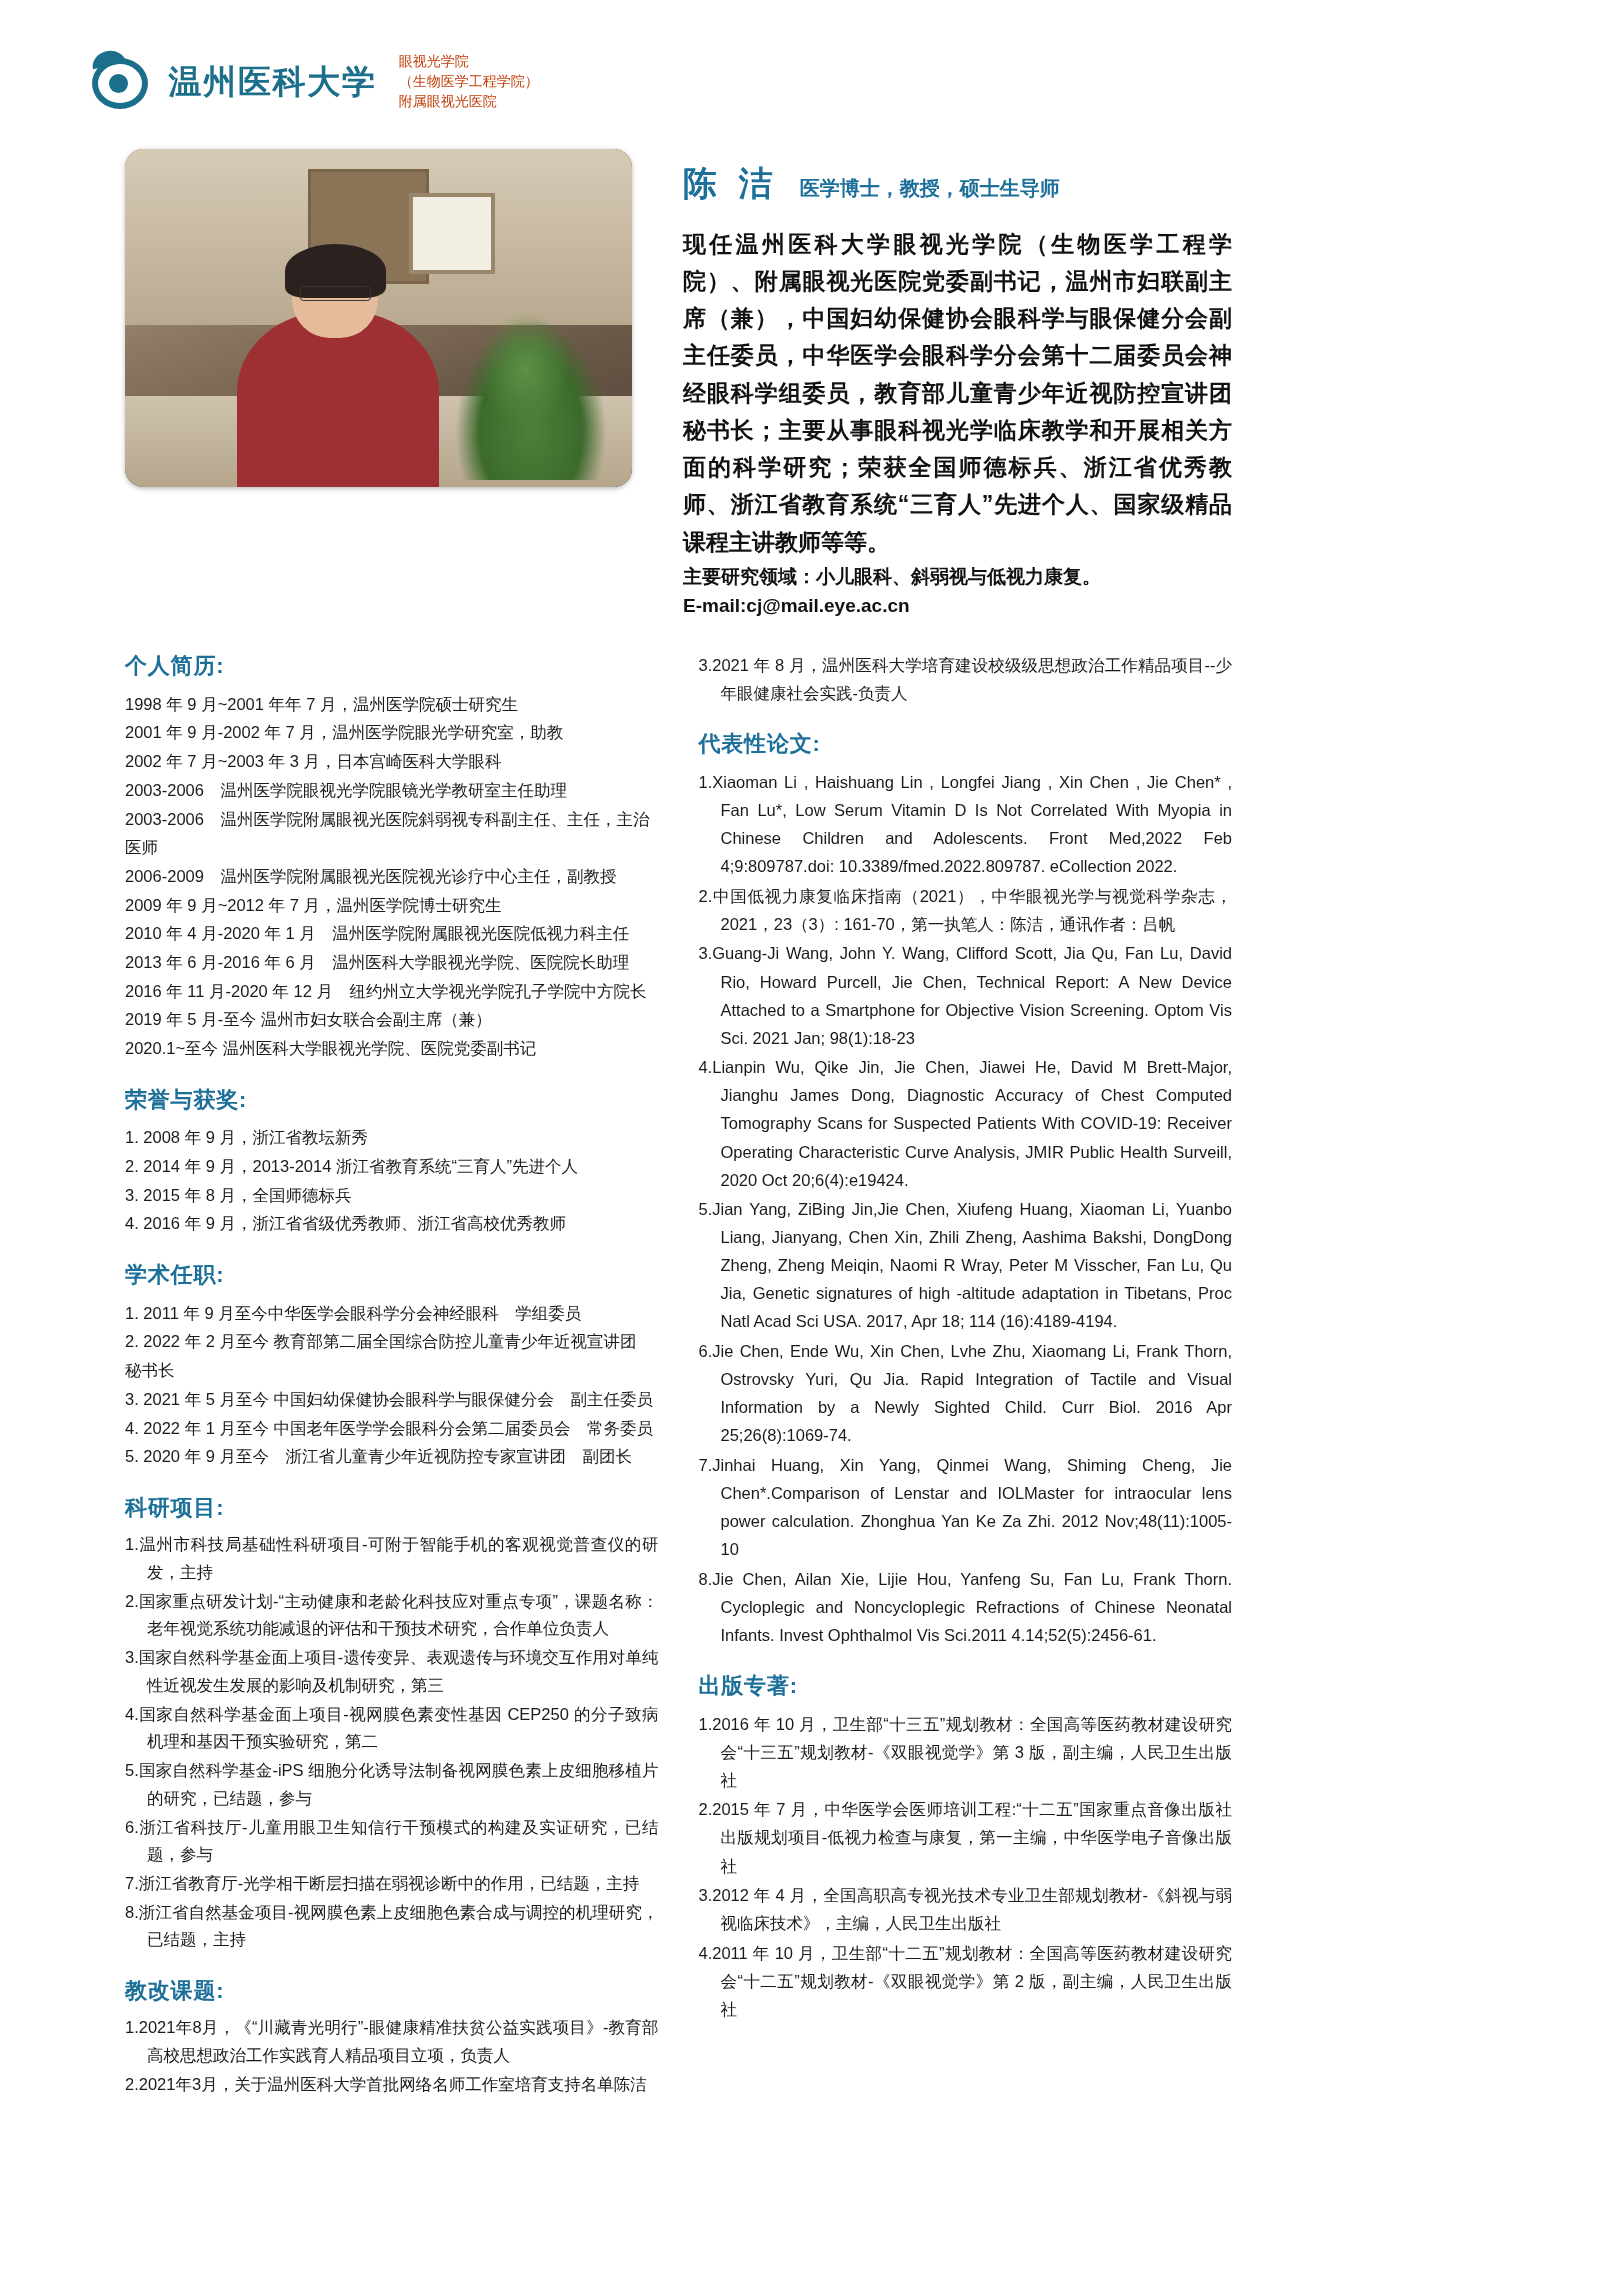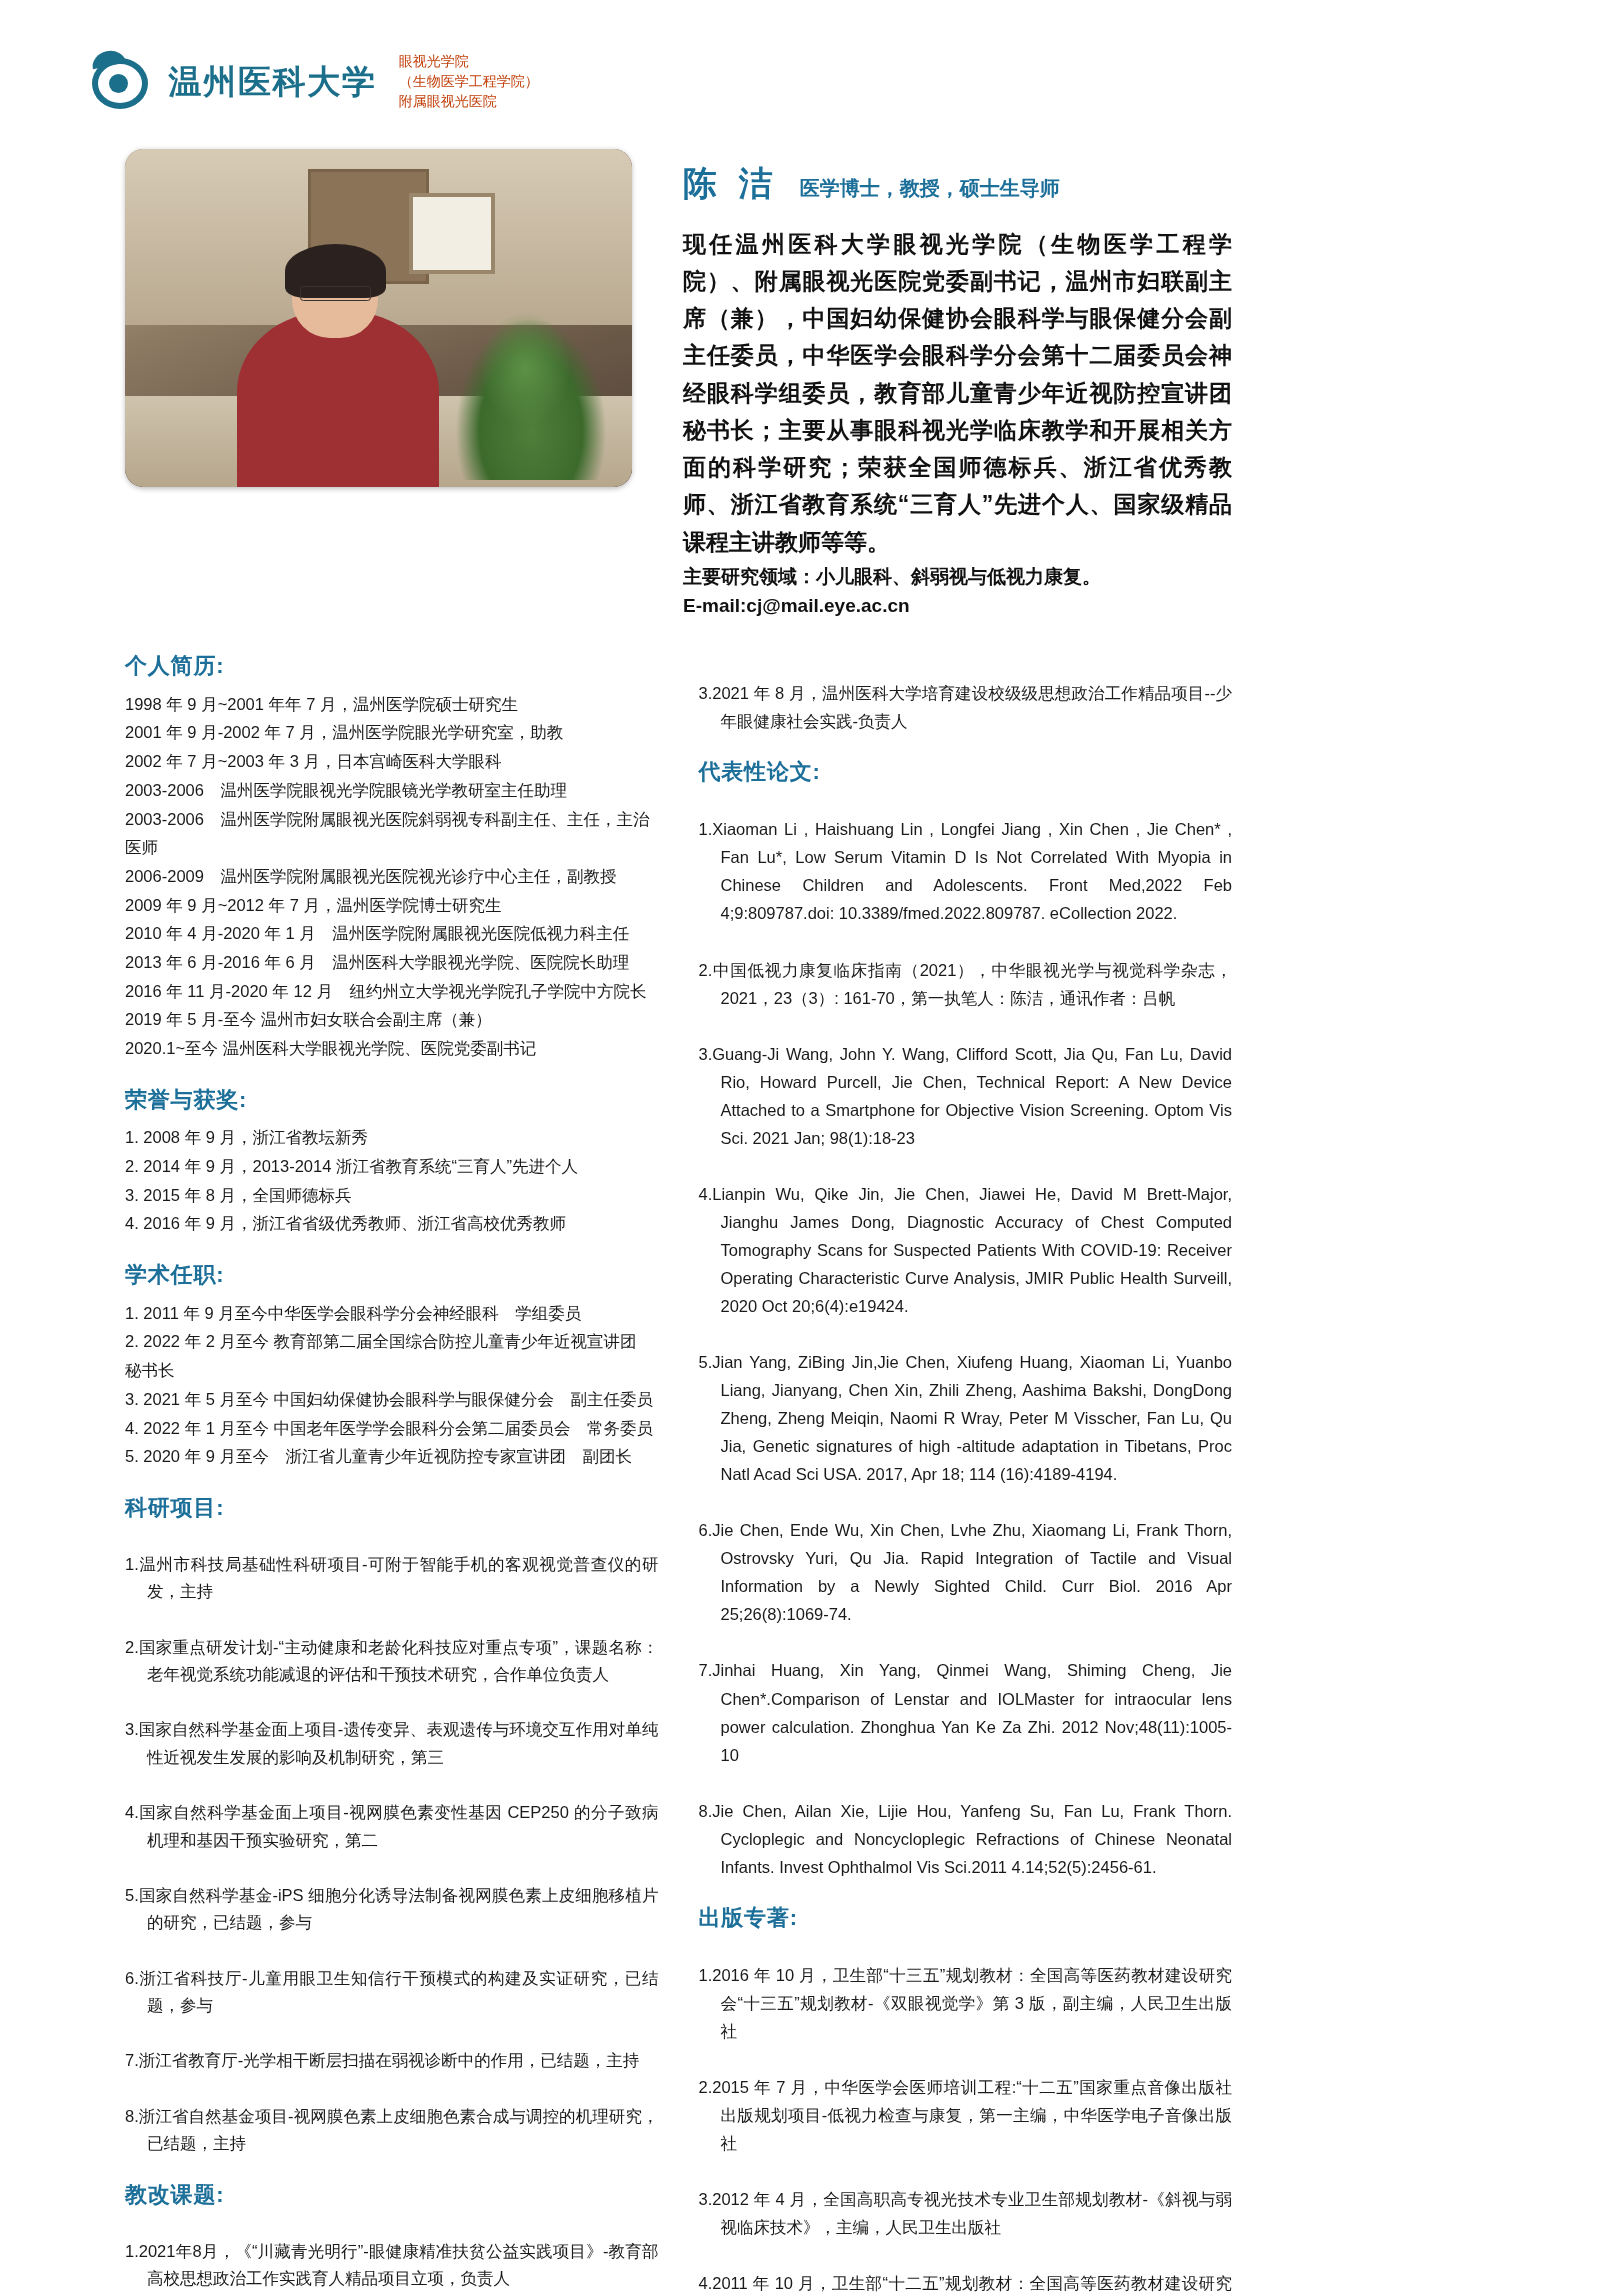--- a/index.html
+++ b/index.html
@@ -124,21 +124,21 @@
     margin:22px 0 8.5px 0; letter-spacing:0.8px;
   }
   h2.sec.first { margin-top:0; }
   .line { font-size:16.5px; line-height:1.74; color:#1a1a1a; }
   ol.num { margin:0; padding:0; list-style:none; }
   ol.num li {
     font-size:16.5px; line-height:1.66; margin-bottom:1.7px;
     text-align:justify;
   }
   .hang { padding-left:22px; text-indent:-22px; }
-  .just { text-align:justify;margin-top:28px; }
+  .just { text-align:justify; }
   .right .line, .right ol.num li { font-size:16.5px; line-height:1.70; }
 </style>
 </head>
 <body>
 
 <div class="page">
 
   <div class="header">
     <div class="logo-mark">
       <div class="outer"></div>

